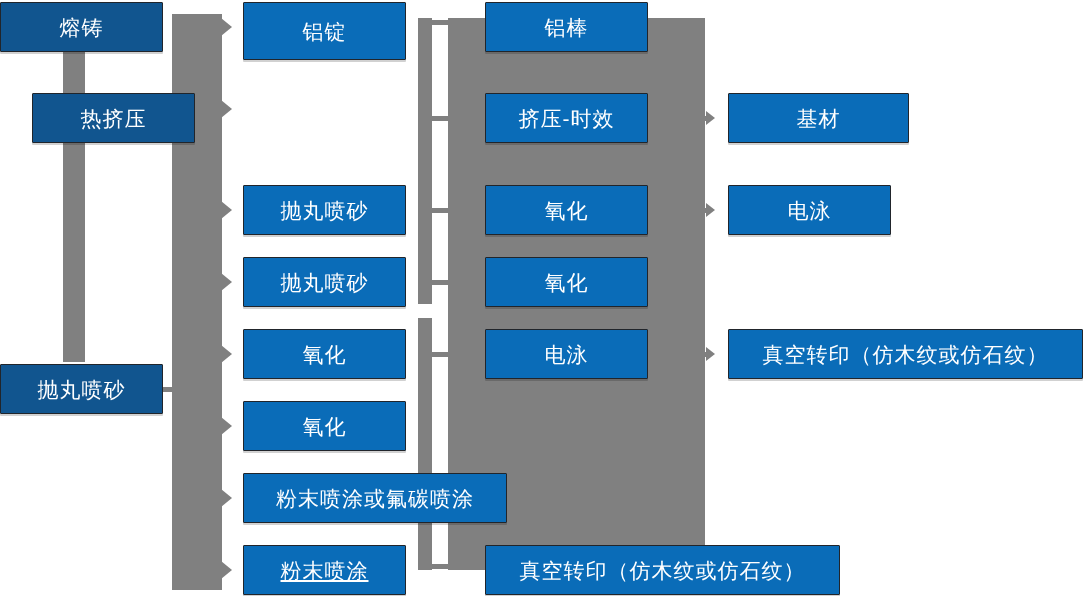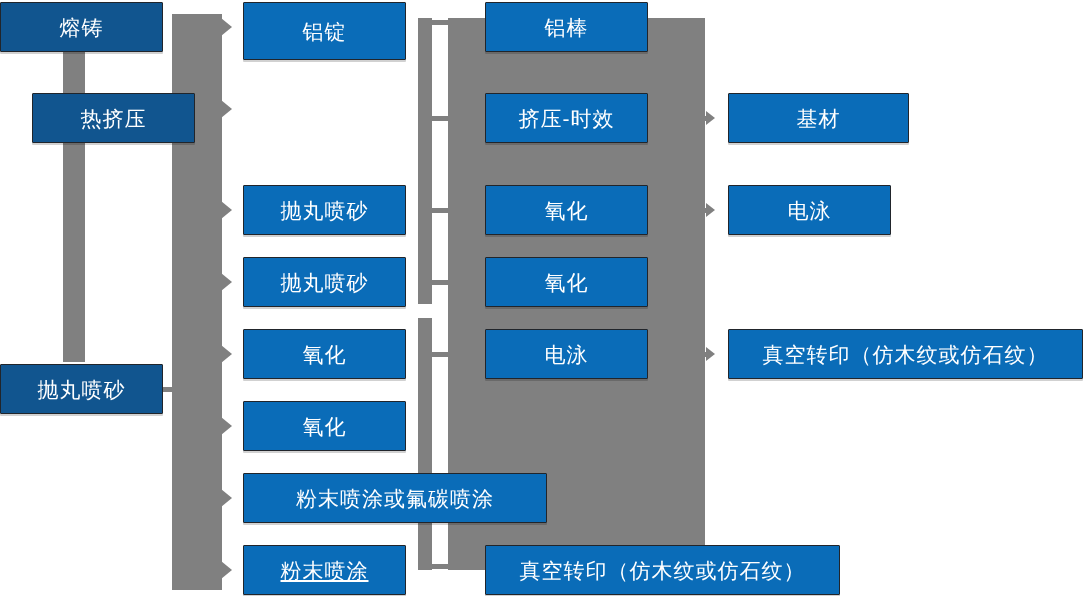--- a/index.html
+++ b/index.html
@@ -131,21 +131,21 @@
   </div>
   <div class="node light" style="left:243px; top:257px; width:163px; height:50px;">
     <span>抛丸喷砂</span>
   </div>
   <div class="node light" style="left:243px; top:329px; width:163px; height:50px;">
     <span>氧化</span>
   </div>
   <div class="node light" style="left:243px; top:401px; width:163px; height:50px;">
     <span>氧化</span>
   </div>
-  <div class="node light" style="left:243px; top:473px; width:304px; height:50px;">
+  <div class="node light" style="left:243px; top:473px; width:264px; height:50px;">
     <span>粉末喷涂或氟碳喷涂</span>
   </div>
   <div class="node light" style="left:243px; top:545px; width:163px; height:50px;text-decoration:underline;">
     <span>粉末喷涂</span>
   </div>
 
   <div class="node light" style="left:485px; top:2px; width:163px; height:50px;">
     <span>铝棒</span>
   </div>
   <div class="node light" style="left:485px; top:93px; width:163px; height:50px;text-align:right;">

